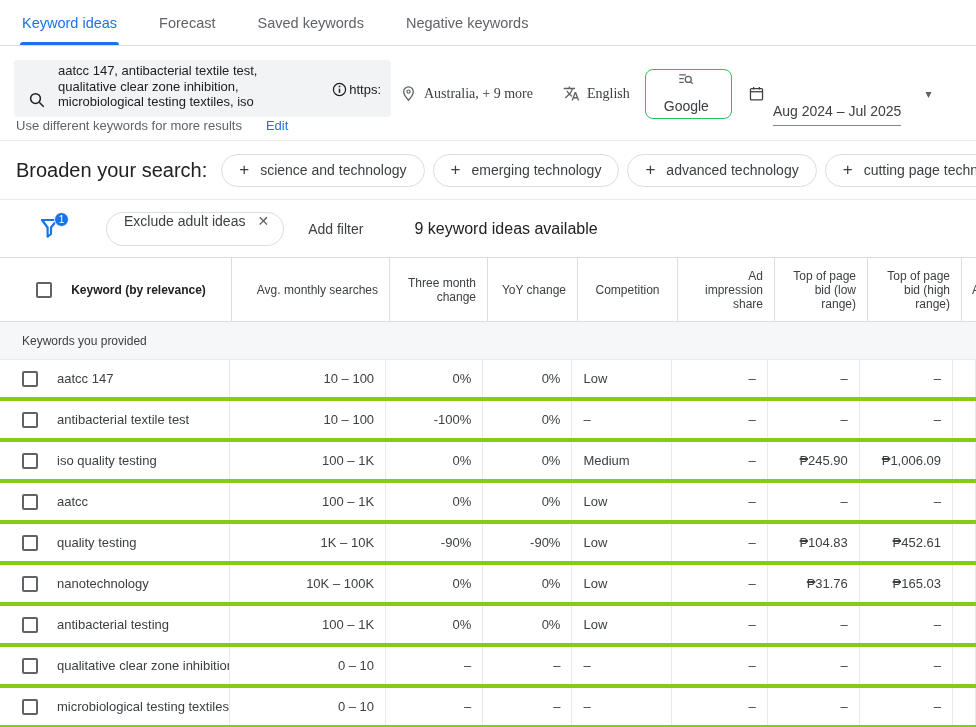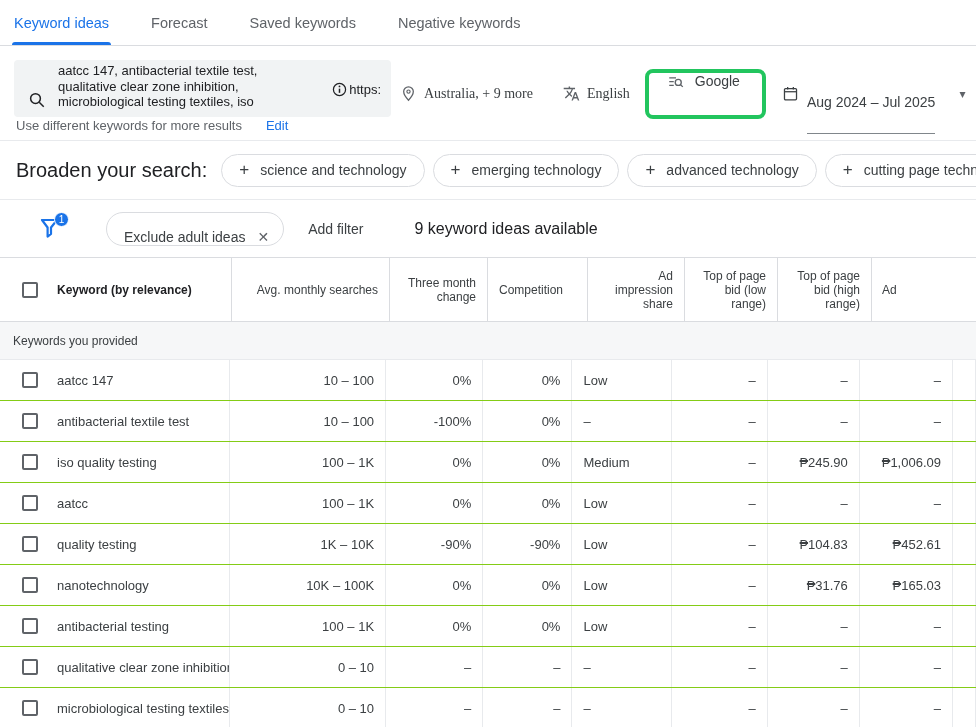--- a/index.html
+++ b/index.html
@@ -1,20 +1,20 @@
 <!DOCTYPE html>
 <html><head>
 <meta charset="utf-8">
 <style>
   * { margin:0; padding:0; box-sizing:border-box; }
   html,body { width:976px; height:727px; overflow:hidden; background:#fff;
     font-family:"Liberation Sans", sans-serif; color:#202124; }
 
   
-  .tabbar { height:46px; display:flex; align-items:stretch; padding-left:12px;
+  .tabbar { height:46px; display:flex; align-items:stretch; padding-left:20px;
     gap:38px; border-bottom:1px solid #dadce0; background:#fff; }
   .tab { position:relative; display:flex; align-items:center; font-size:14.5px;
     font-weight:500; color:#5f6368; cursor:pointer; padding:0 2px; }
   .tab.active { color:#1a73e8; }
   .tab.active .tab-underline { position:absolute; left:0; right:0; bottom:0;
     height:3px; background:#1a73e8; border-radius:3px 3px 0 0; }
 
   
   .toolbar { position:relative; height:95px; border-bottom:1px solid #e8eaed; }
   .search-box { position:absolute; left:14px; top:14px; width:377px; height:57px;
@@ -27,68 +27,68 @@
     font-size:13px; color:#202124; white-space:nowrap; margin-bottom:13px; }
   .helper-row { position:absolute; left:16px; top:72px; font-size:13px; color:#5f6368; }
   .helper-row .edit-link { color:#1a73e8; margin-left:24px; cursor:pointer; }
 
   .targeting { position:absolute; left:400px; top:0; height:95px; display:flex;
     align-items:center; }
   .target-item { display:flex; align-items:center; gap:7px; font-size:14px;
     color:#3c4043; white-space:nowrap; cursor:pointer;font-family:Liberation Serif, serif; }
   .loc { margin-right:30px; }
   .lang { margin-right:15px; }
-  .network-btn { border:4px solid #22c55e; border-radius:8px; height:50px;
-    padding:0 22px 0 18px; display:flex; gap:10px;
-    font-size:14px; color:#3c4043; background:#fff; cursor:pointer; margin-right:16px; }
+  .network-btn { border:1px solid #22c55e; border-radius:8px; height:50px;
+    padding:0 22px 0 18px; display:flex; align-items:center; gap:10px;
+    font-size:14px; color:#3c4043; background:#fff; cursor:pointer; margin-right:16px;flex-direction:column; }
   .date-range { display:flex; align-items:center; gap:8px; cursor:pointer; }
   .date-text { font-size:14px; color:#3c4043; border-bottom:1px solid #80868b;
-    padding-bottom:23px; margin-bottom:-7px;margin-top:34px; }
+    padding-bottom:6px; margin-bottom:-7px;margin-top:34px; }
   .caret { color:#5f6368; font-size:12px; margin-left:16px; }
 
   
   .broaden { height:59px; display:flex; align-items:center; padding-left:16px;
     border-bottom:1px solid #e8eaed; overflow:hidden; white-space:nowrap; }
   .broaden-label { font-size:20px; color:#202124; margin-right:14px; flex:none; }
   .chips { display:flex; gap:8px; }
   .chip { flex:none; border:1px solid #dadce0; border-radius:17px; height:33px;
     display:inline-flex; align-items:center; padding:0 17px; gap:11px;
     font-size:14px; color:#3c4043; background:#fff; cursor:pointer; }
   .chip .plus { font-size:17px; color:#3c4043; }
 
   
   .filterbar { height:57px; display:flex; align-items:center; padding-left:38px; }
   .funnel-wrap { position:relative; width:26px; height:28px; cursor:pointer; }
   .funnel-badge { position:absolute; top:-3px; right:-5px; min-width:15px; height:15px;
     background:#1a73e8; border-radius:50%; color:#fff; font-size:10px;
     display:flex; align-items:center; justify-content:center; border:1px solid #fff; }
   .exclude-chip { margin-left:42px; border:1px solid #dadce0; border-radius:17px;
-    height:34px; display:inline-flex; align-items:flex-end; padding:0 14px 0 17px;
+    height:34px; display:inline-flex; align-items:flex-start; padding:0 14px 0 17px;
     gap:12px; font-size:14px; color:#3c4043; cursor:pointer; }
   .exclude-chip .x { font-size:14px; color:#5f6368; cursor:pointer; }
   .add-filter { margin-left:24px; font-size:14px; color:#3c4043; cursor:pointer; }
   .ideas-count { margin-left:51px; font-size:16px; color:#202124; }
 
   
   .table { border-top:1px solid #dadce0; }
   .thead { display:flex; height:64px; border-bottom:1px solid #dadce0; }
   .th { display:flex; align-items:center; justify-content:flex-end; text-align:right;
     font-size:12px; color:#3c4043; padding:0 11px; border-right:1px solid #dadce0;
     line-height:14px; cursor:pointer; }
-  .th.left { justify-content:flex-start; text-align:left; }
+  .th.left { justify-content:center; text-align:left; }
   .th.kw { font-weight:bold; color:#202124; padding-left:22px; gap:19px; }
   .c0{width:232px;} .c1{width:158px;} .c2{width:98px;} .c3{width:90px;}
   .c4{width:100px;} .c5{width:97px;} .c6{width:93px;} .c7{width:94px;}
   .c8{flex:1; border-right:none; overflow:hidden; justify-content:flex-start;
       padding:0 0 0 10px;}
 
   .section-row { height:38px; background:#f6f7f8; display:flex; align-items:center;
-    padding-left:13px; font-size:12px; color:#3c4043; border-bottom:1px solid #e8eaed; }
-
-  .trow { display:flex; height:41px; border-bottom:1px solid #84cc16; }
+    padding-left:22px; font-size:12px; color:#3c4043; border-bottom:1px solid #e8eaed; }
+
+  .trow { display:flex; height:41px; border-bottom:4px solid #84cc16; }
   .td { display:flex; align-items:center; justify-content:flex-end;
     font-size:13px; color:#3c4043; padding:0 11px; border-right:1px solid #e8eaed;
     white-space:nowrap; overflow:hidden; }
   .td.left { justify-content:flex-start; }
   .td.kw { padding-left:22px; gap:19px; }
 
   .checkbox { flex:none; width:16px; height:16px; border:2px solid #5f6368;
     border-radius:2px; background:#fff; cursor:pointer; }
 
   svg.ic { display:block; }
@@ -210,20 +210,23 @@
     <div class="th left kw c0">
       <span class="checkbox"></span>
       <span>Keyword (by relevance)</span>
     </div>
     <div class="th c1">
       <span>Avg. monthly searches</span>
     </div>
     <div class="th c2">
       <span>Three month change</span>
     </div>
+    <div class="th c3">
+      <span>YoY change</span>
+    </div>
     <div class="th left c4">
       <span>Competition</span>
     </div>
     <div class="th c5">
       <span>Ad impression share</span>
     </div>
     <div class="th c6">
       <span>Top of page bid (low range)</span>
     </div>
     <div class="th c7">

